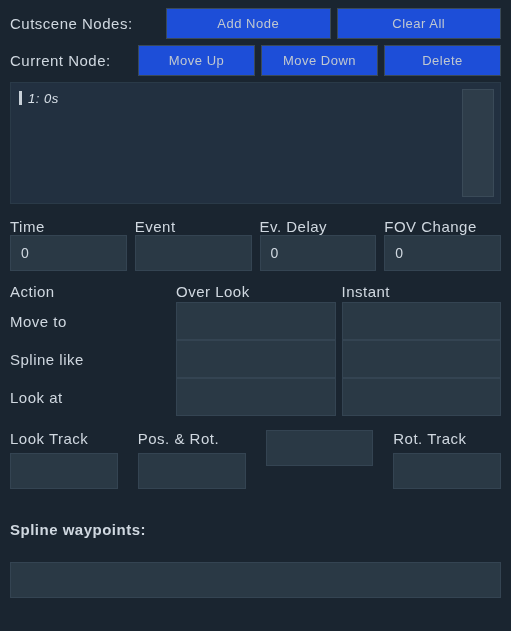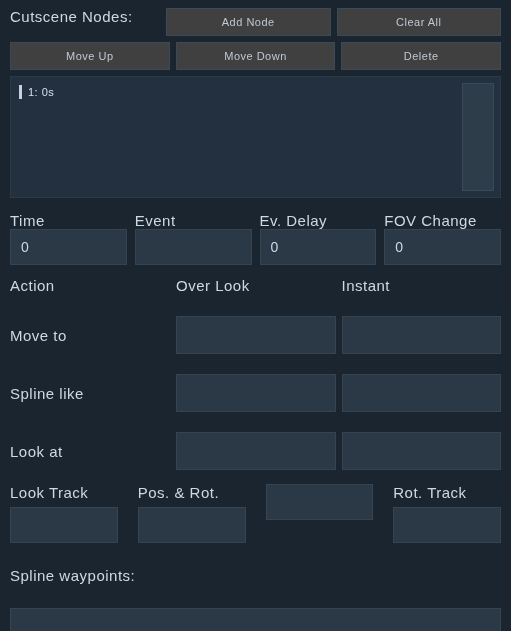--- a/index.html
+++ b/index.html
@@ -6,51 +6,52 @@
   body {
     background: #1a2530;
     color: #d0d8e0;
     font-family: "Arial", sans-serif;
     font-size: 13px;
     width: 511px;
     height: 631px;
     padding: 8px 10px;
     letter-spacing: 0.5px;
   }
-  .row { display: flex; gap: 6px; margin-bottom: 6px; }
+  .row { display: flex; align-items: center; gap: 6px; margin-bottom: 6px; }
   .label { font-size: 15px; font-weight: 500; white-space: nowrap; }
   .btn {
-    background: #404040;
+    background: #1d4ed8;
     border: 1px solid #3a4a58;
     color: #c0c8d0;
     text-align: center;
     padding: 7px 8px;
-    font-size: 11px;
+    font-size: 13px;
     cursor: pointer;
     flex: 1;
   }
   .node-list {
     background: #223040;
     border: 1px solid #2a3a48;
     height: 122px;
     margin-top: 4px;
     margin-bottom: 14px;
     display: flex;
     padding: 6px;
     gap: 4px;
   }
   .list-body { flex: 1; overflow: hidden; }
   .node-item {
     display: flex;
     align-items: center;
     gap: 6px;
-    font-size: 11px;
+    font-size: 13px;
     color: #d8e0e8;
     padding: 0 2px;
     height: 18px;
+    font-style: italic;
   }
   .node-marker {
     width: 3px;
     height: 14px;
     background: #c8d0d8;
   }
   .list-scroll {
     width: 32px;
     background: #2e3d4a;
     border: 1px solid #3a4a58;
@@ -63,57 +64,58 @@
     border: 1px solid #344452;
     color: #d0d8e0;
     padding: 9px 10px;
     font-size: 14px;
     height: 36px;
     width: 100%;
   }
   .action-grid {
     display: grid;
     grid-template-columns: 160px 1fr 1fr;
-    gap: 20px 6px;
+    gap: 0 6px;
     margin-bottom: 14px;
     align-items: center;
   }
   .action-head { font-size: 15px; font-weight: 500; padding-bottom: 2px; }
   .action-label { font-size: 15px; font-weight: 500; }
   .cell {
     background: #2a3945;
     border: 1px solid #344452;
     height: 38px;
   }
-  .track-row { display: flex; gap: 20px; margin-bottom: 24px; }
+  .track-row { display: flex; gap: 20px; margin-bottom: 32px; }
   .track-col { flex: 1; display: flex; flex-direction: column; gap: 6px; }
   .track-label { font-size: 15px; font-weight: 500; white-space: nowrap; }
   .track-cell {
     background: #2a3945;
     border: 1px solid #344452;
     height: 36px;
   }
-  .spline-label { font-size: 15px; font-weight: 400; margin-bottom: 24px; }
+  .spline-label { font-size: 15px; font-weight: 700; margin-bottom: 24px; }
   .spline-box {
     background: #2a3945;
     border: 1px solid #344452;
     height: 36px;
     width: 100%;
   }
 </style>
 </head>
 <body>
 
 <div class="row">
   <span class="label" style="width:150px">Cutscene Nodes:</span>
   <div class="btn">Add Node</div>
   <div class="btn">Clear All</div>
 </div>
 
 <div class="row">
+  <span class="label" style="width:122px">Current Node:</span>
   <div class="btn">Move Up</div>
   <div class="btn">Move Down</div>
   <div class="btn">Delete</div>
 </div>
 
 <div class="node-list">
   <div class="list-body">
     <div class="node-item">
       <div class="node-marker"></div>
       <span>1: 0s</span>

